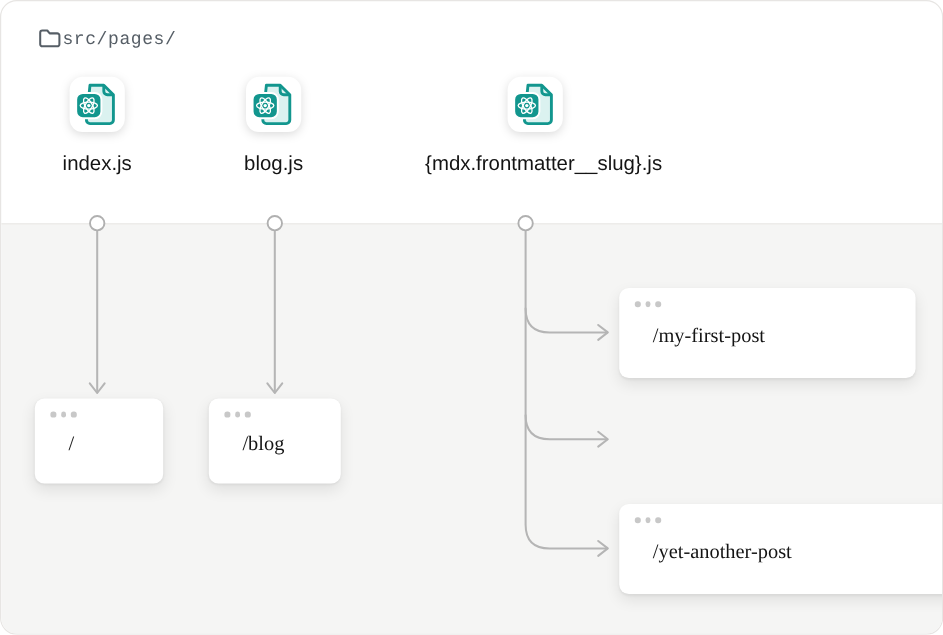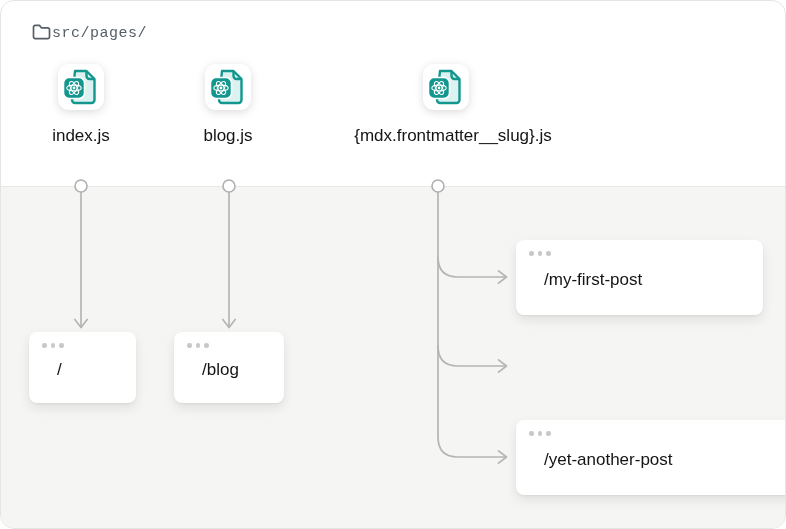--- a/index.html
+++ b/index.html
@@ -27,20 +27,21 @@
   .file-node{position:absolute;width:200px;transform:translateX(-50%);text-align:center;}
   .file-node .tile{display:inline-block;filter:drop-shadow(0 2px 4px rgba(0,0,0,.14));}
   .file-label{
     margin-top:11px;font-size:17px;font-weight:400;color:#141414;white-space:nowrap;
   }
   .connectors{position:absolute;left:0;top:0;pointer-events:none;}
   .card{
     position:absolute;background:#ffffff;border-radius:8px;
     box-shadow:0 1px 2px rgba(0,0,0,.05), 0 5px 12px rgba(0,0,0,.09);
     padding:11px 0 0 13px;
+    font-family:Liberation Serif, serif;
   }
   .dots{display:flex;gap:4px;}
   .dots span{width:4.5px;height:4.5px;border-radius:50%;background:#c8c8c8;display:block;}
   .card-text{
     position:absolute;left:28px;top:50%;margin-top:2px;transform:translateY(-50%);
     font-size:17px;color:#141414;white-space:nowrap;
   }
 </style>
 </head>
 <body>

